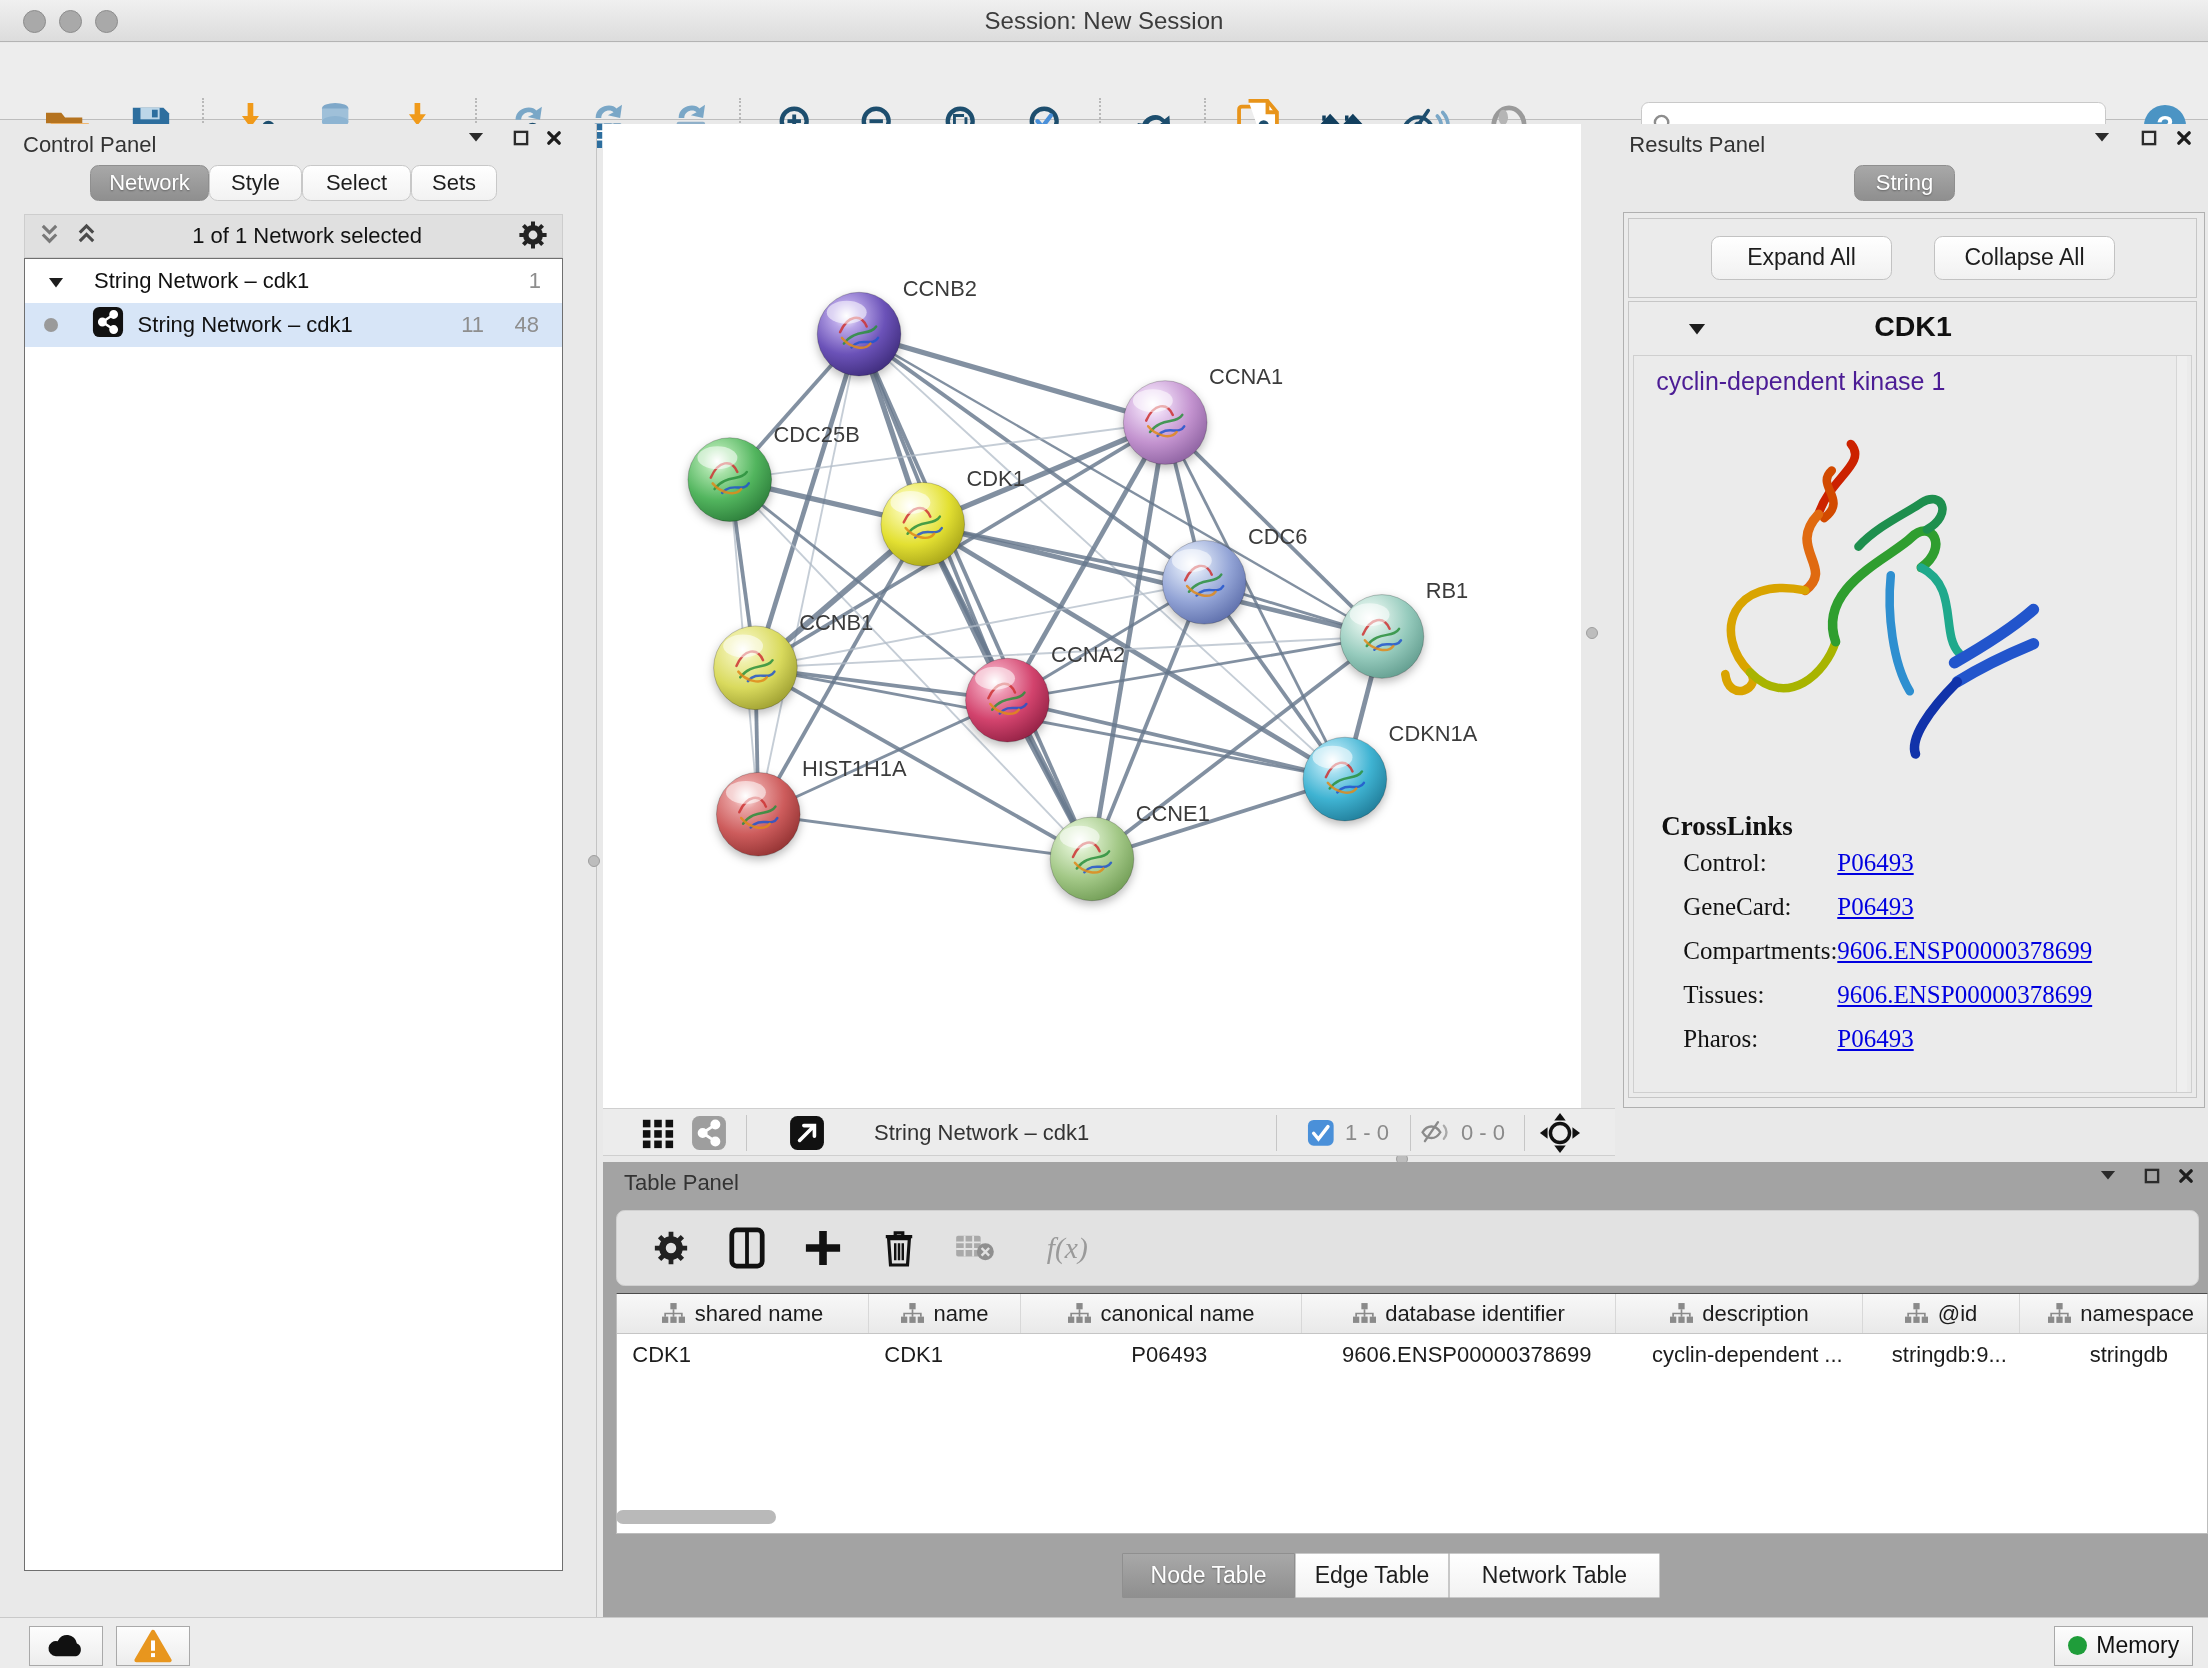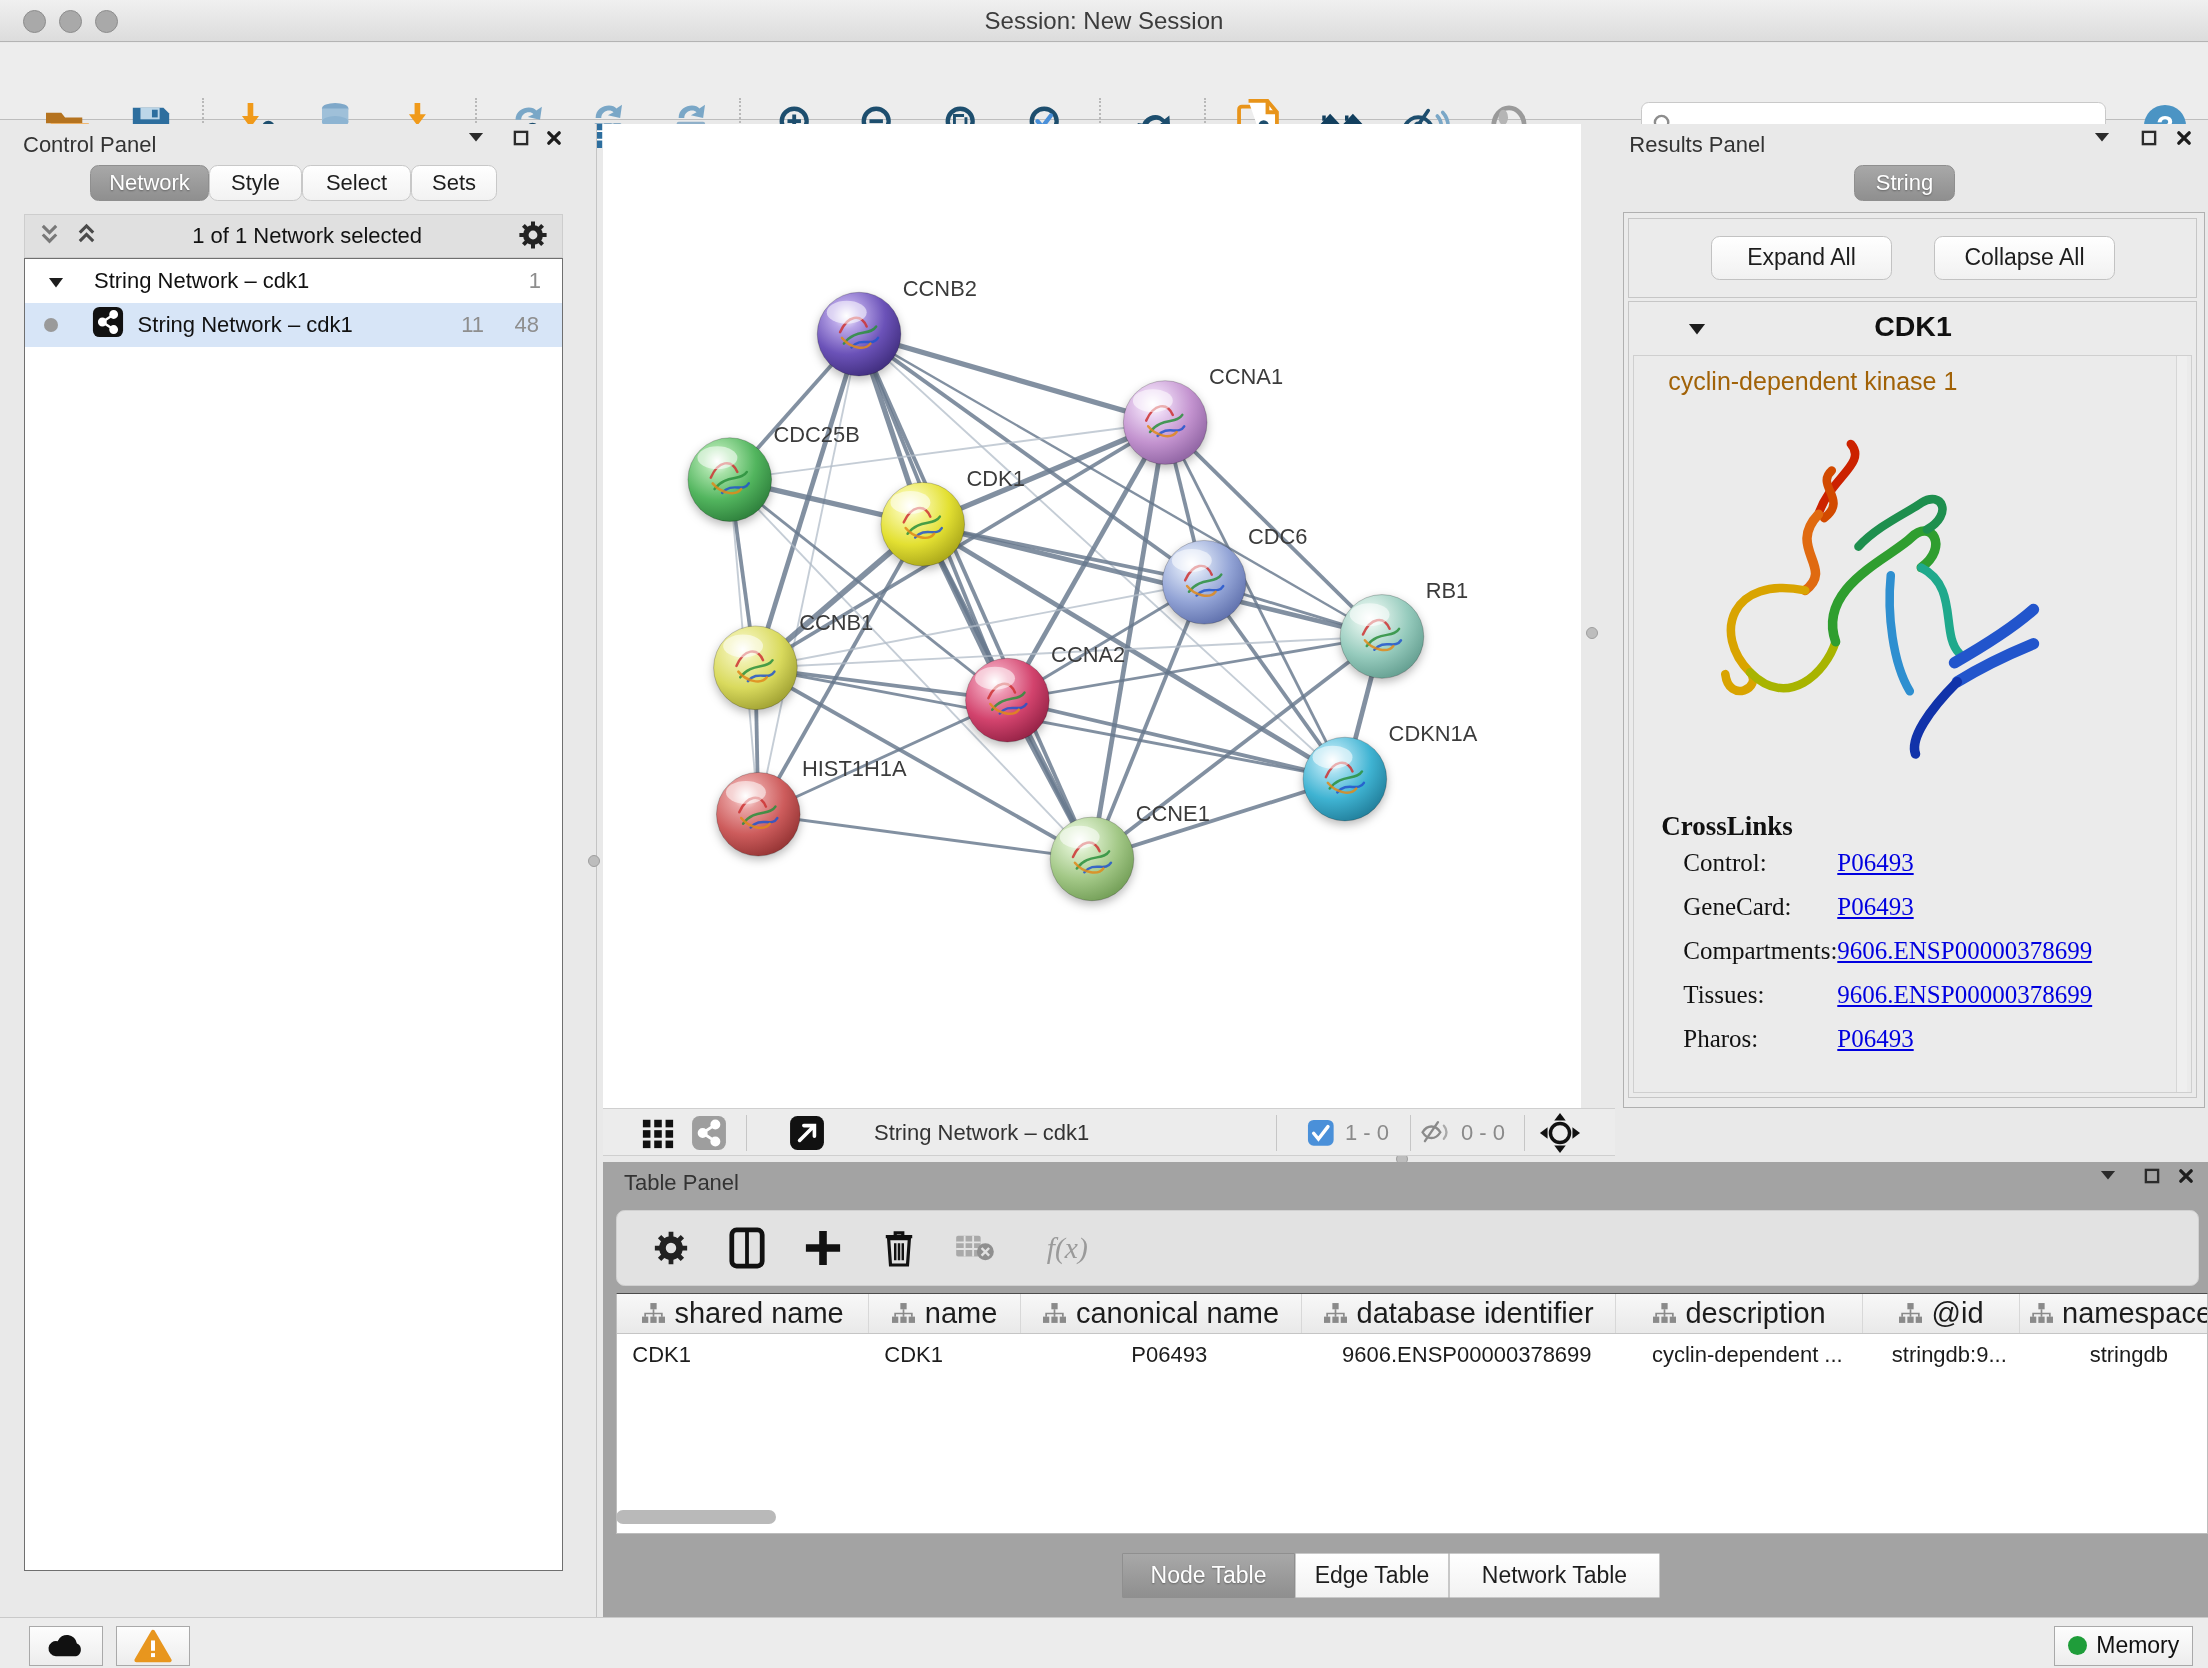--- a/index.html
+++ b/index.html
@@ -57,21 +57,21 @@
   .cl-row{display:flex;font-family:var(--serif);font-size:25px;height:44px;align-items:baseline}
   .cl-label{width:154px;color:#111}
   .cl-link{color:#0000e0;text-decoration:underline;cursor:pointer}
 
   
   .tpanel{position:absolute;left:603px;top:1162px;width:1605px;height:455px;background:#a3a3a3}
   .t-toolbar{position:absolute;left:13.3px;top:48px;width:1583px;height:76px;background:#e2e2e2;border:1px solid #d0d0d0;border-radius:8.6px;display:flex;align-items:center;gap:32px;padding-left:32px}
   .tt-icon{display:flex;align-items:center;justify-content:center;width:44px;height:44px;cursor:pointer}
   .tablebox{position:absolute;left:13.3px;top:131px;width:1592px;height:241px;background:#fff;border:1px solid #bdbdbd;border-top:1.9px solid #4b4b4b;overflow:hidden}
   .thead{display:flex;height:40px;background:linear-gradient(#f8f8f8,#e9e9e9);border-bottom:1px solid #c5c5c5}
-  .th{display:flex;align-items:center;justify-content:center;gap:9.5px;font-size:29px;color:#1c1c1c;border-right:1px solid #d8d8d8;cursor:pointer}
+  .th{display:flex;align-items:center;justify-content:center;gap:9.5px;font-size:22px;color:#1c1c1c;border-right:1px solid #d8d8d8;cursor:pointer}
   .trow{display:flex;height:42px}
   .td{display:flex;align-items:center;font-size:22px;color:#1c1c1c;padding-left:15px;cursor:default}
   .hscroll{position:absolute;left:13.3px;top:348px;width:160px;height:14.3px;background:#b9b9b9;border-radius:7.6px;cursor:pointer}
   .btabs{position:absolute;left:519px;top:391px;display:flex}
   .btabs .tab{height:45px;font-size:23px;border-radius:1px}
 
   .statusbar{position:absolute;left:0;top:1617px;width:2208px;height:51px;background:#ececec;border-top:1px solid #c9c9c9}
   .sb-btn{position:absolute;top:7.6px;height:40px;background:linear-gradient(#fdfdfd,#ededed);border:1.9px solid #a9a9a9;display:flex;align-items:center;justify-content:center;cursor:pointer}
   .fx{font-family:var(--serif);font-style:italic;color:#9a9a9a;font-size:29.5px}
 </style>
@@ -636,21 +636,21 @@
       <div class="rbtnbox">
         <div class="rbtn">Expand All</div>
         <div class="rbtn">Collapse All</div>
       </div>
       <div class="cdkbox">
         <span style="position:absolute;left:59px;top:19px;cursor:pointer"><svg width="18" height="12.4" viewBox="0 0 19 13">
               <path d="M1 1 L18 1 L9.5 12 Z" fill="#1d1d1d"></path>
             </svg></span>
         <div style="position:absolute;left:0;top:7.6px;width:100%;text-align:center;font-size:28.5px;font-weight:bold;color:#111">CDK1</div>
         <div class="cdkdesc">
-          <div style="position:absolute;left:34px;top:11.4px;font-size:25px;color:#a16207">cyclin-dependent kinase 1</div>
+          <div style="position:absolute;left:22px;top:11.4px;font-size:25px;color:#4c1d95">cyclin-dependent kinase 1</div>
 
           <svg style="position:absolute;left:38px;top:67px" width="390" height="371" viewBox="0 0 410 390">
             <g fill="none" stroke-linecap="round">
               <path d="M188 22 C 206 42, 166 58, 154 96" stroke="#cc2200" stroke-width="9"></path>
               <path d="M168 50 C 150 66, 186 80, 160 100" stroke="#d24a00" stroke-width="9"></path>
               <path d="M154 96 C 120 132, 172 152, 140 176" stroke="#e06a10" stroke-width="10"></path>
               <path d="M140 176 C 62 160, 42 222, 82 262 C 96 278, 60 296, 56 264" stroke="#d9a400" stroke-width="9"></path>
               <path d="M82 262 C 122 302, 162 262, 172 230" stroke="#a8b400" stroke-width="9"></path>
               <path d="M172 230 C 152 172, 230 142, 252 120 C 272 100, 292 130, 262 152" stroke="#2f9e2f" stroke-width="10"></path>
               <path d="M196 130 C 216 108, 248 94, 262 84 C 284 70, 296 96, 268 112" stroke="#1e8f4e" stroke-width="9"></path>

